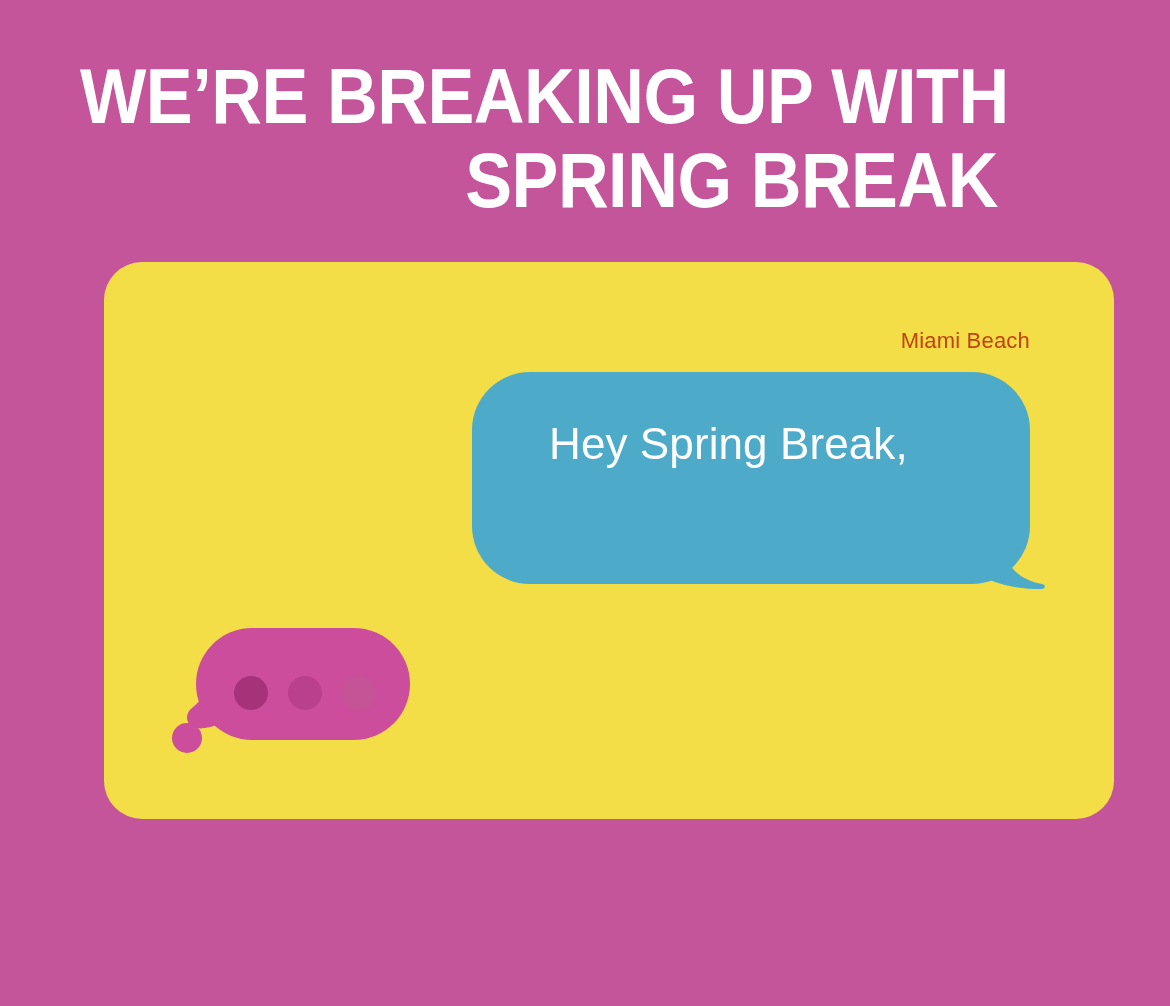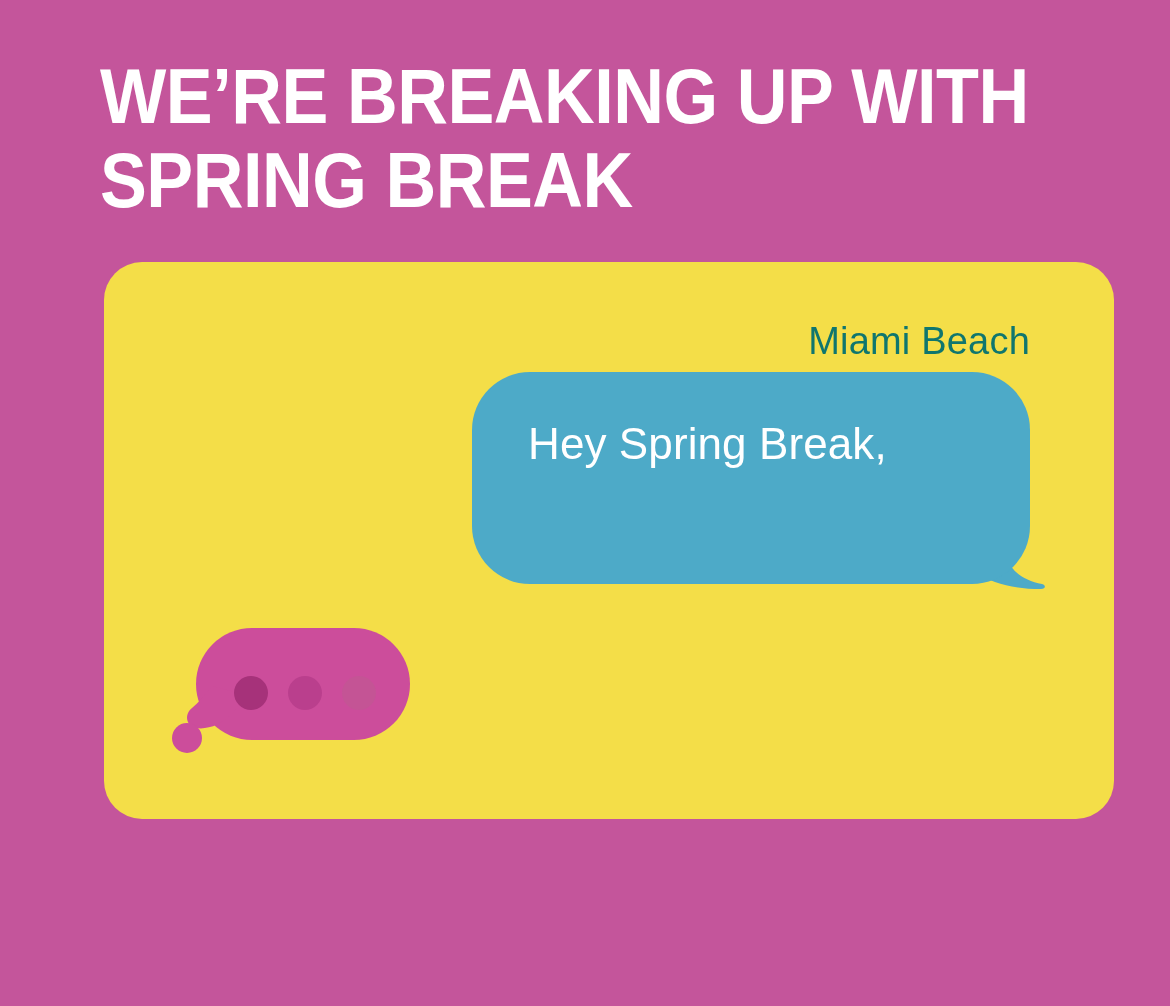--- a/index.html
+++ b/index.html
@@ -21,23 +21,24 @@
     position:absolute;
     top:0; left:0;
     width:1170px;
     height:1006px;
     background:#c4559b;
   }
 
   
   #headline {
     position:absolute;
-    left:100px;
+    left:80px;
     top:54px;
     width:1020px;
+    text-align:right;
   }
 
   .headline-line {
     display:block;
     color:#ffffff;
     font-family:"Liberation Sans", sans-serif;
     font-weight:bold;
     font-size:78px;
     line-height:84px;
     letter-spacing:-0.5px;
@@ -56,22 +57,22 @@
     height:557px;
     background:#f4de48;
     border-radius:38px;
   }
 
   
   #contact-label {
     position:absolute;
     right:84px;
     top:62px;
-    color:#0f766e;
-    font-size:38px;
+    color:#c2410c;
+    font-size:22px;
     line-height:34px;
     font-weight:normal;
     letter-spacing:0.2px;
     white-space:nowrap;
   }
 
   
   #incoming-bubble {
     position:absolute;
     left:368px;
@@ -98,21 +99,21 @@
     height:100px;
     z-index:1;
   }
 
   #incoming-bubble .bubble-text {
     position:absolute;
     left:0; top:0;
     width:596px;
     height:212px;
     z-index:3;
-    padding:40px 0 0 56px;
+    padding:40px 0 0 77px;
     color:#ffffff;
     font-size:44px;
     line-height:63px;
     font-weight:normal;
     letter-spacing:0.1px;
   }
 
   .bubble-text span { display:block; white-space:nowrap; }
 
   

